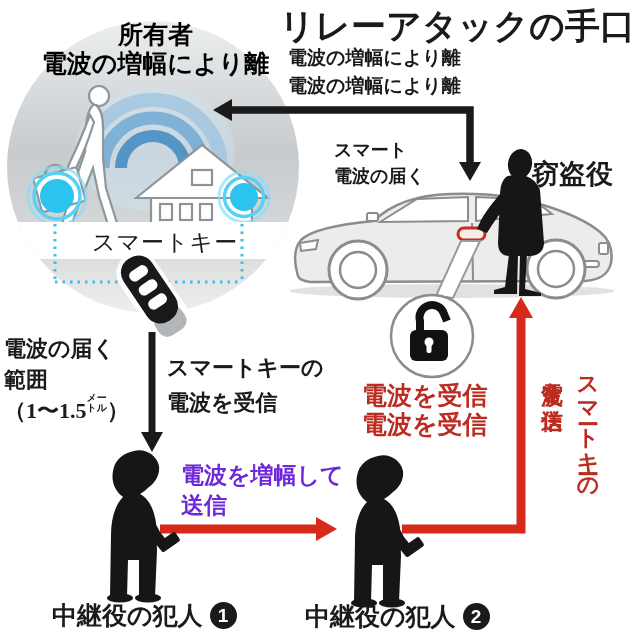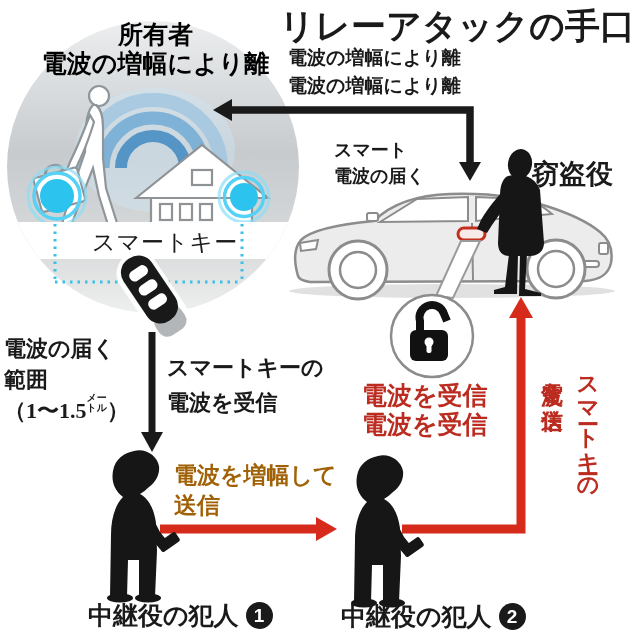--- a/index.html
+++ b/index.html
@@ -13,25 +13,25 @@
   .owner-caption{left:28px;top:20px;width:255px;text-align:center;color:#000000;
                  font-weight:700;font-size:25px;line-height:29px;white-space:nowrap;}
   .smartkey-label{left:92px;top:227px;font-size:23px;font-weight:400;letter-spacing:1px;white-space:nowrap;}
   .system-label{left:334px;top:137px;font-size:18px;font-weight:700;line-height:26px;white-space:nowrap;}
   .thief-label{left:532px;top:156px;font-size:27px;font-weight:700;white-space:nowrap;}
   .serif-note{font-family:"Liberation Serif",serif;font-weight:600;}
   .range-note{left:4px;top:333px;font-size:22px;line-height:31px;white-space:nowrap;}
   .unit-stack{display:inline-block;font-size:10px;line-height:10px;transform:translateY(-7px);letter-spacing:0;}
   .receive-note{left:167px;top:350px;font-size:22px;line-height:35px;white-space:nowrap;}
   .unlock-note{left:362px;top:381px;font-size:25px;line-height:29px;color:#bb2b1f;white-space:nowrap;}
-  .amplify-note{left:174px;top:461px;font-size:23px;line-height:30px;color:#a16207;white-space:nowrap;}
+  .amplify-note{left:181px;top:461px;font-size:23px;line-height:30px;color:#6d28d9;white-space:nowrap;}
   .vertical-note{left:534px;top:362px;height:190px;color:#bb2b1f;font-size:22px;
                  writing-mode:vertical-rl;line-height:36px;white-space:nowrap;}
   .vertical-note .col2{margin-top:5px;}
-  .relay-label{font-size:25px;font-weight:700;display:flex;align-items:center;gap:7px;white-space:nowrap;margin-left:36px;}
+  .relay-label{font-size:25px;font-weight:700;display:flex;align-items:center;gap:7px;white-space:nowrap;}
   .relay1{left:52px;top:599px;}
   .relay2{left:305px;top:600px;}
   .num-badge{display:inline-flex;align-items:center;justify-content:center;width:27px;height:27px;
              border-radius:50%;background:#1a1a1a;color:#fff;font-size:19px;font-weight:700;}
 </style>
 </head>
 <body>
 
 <div class="canvas">
 

